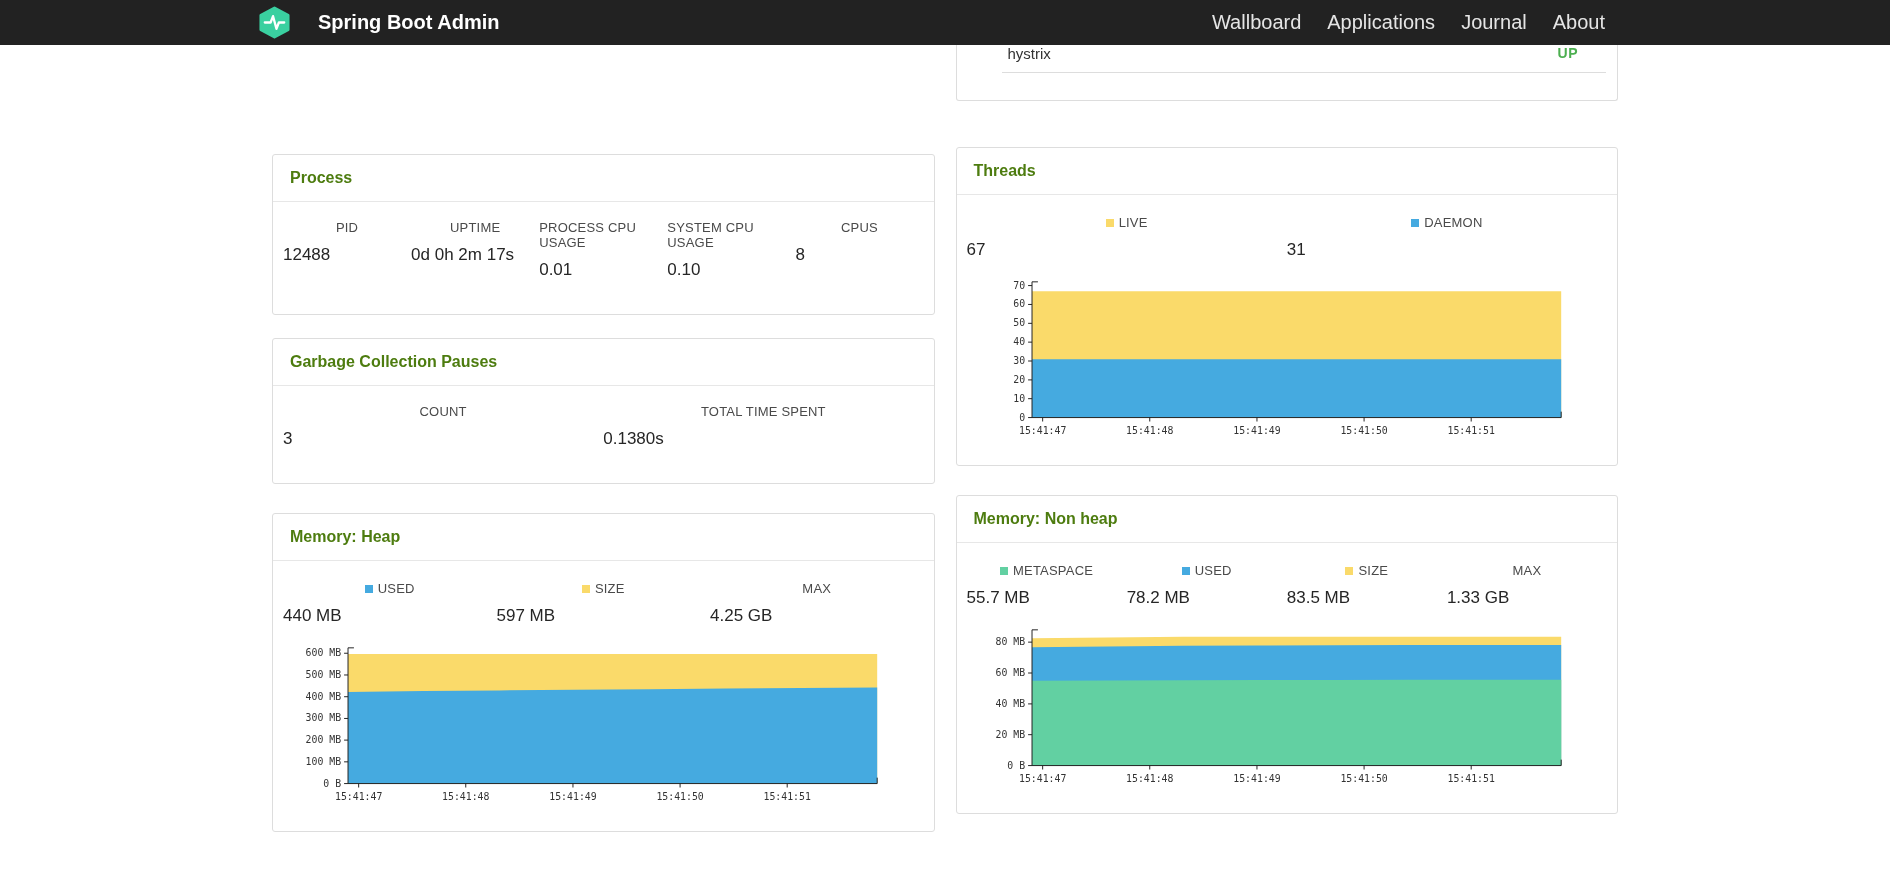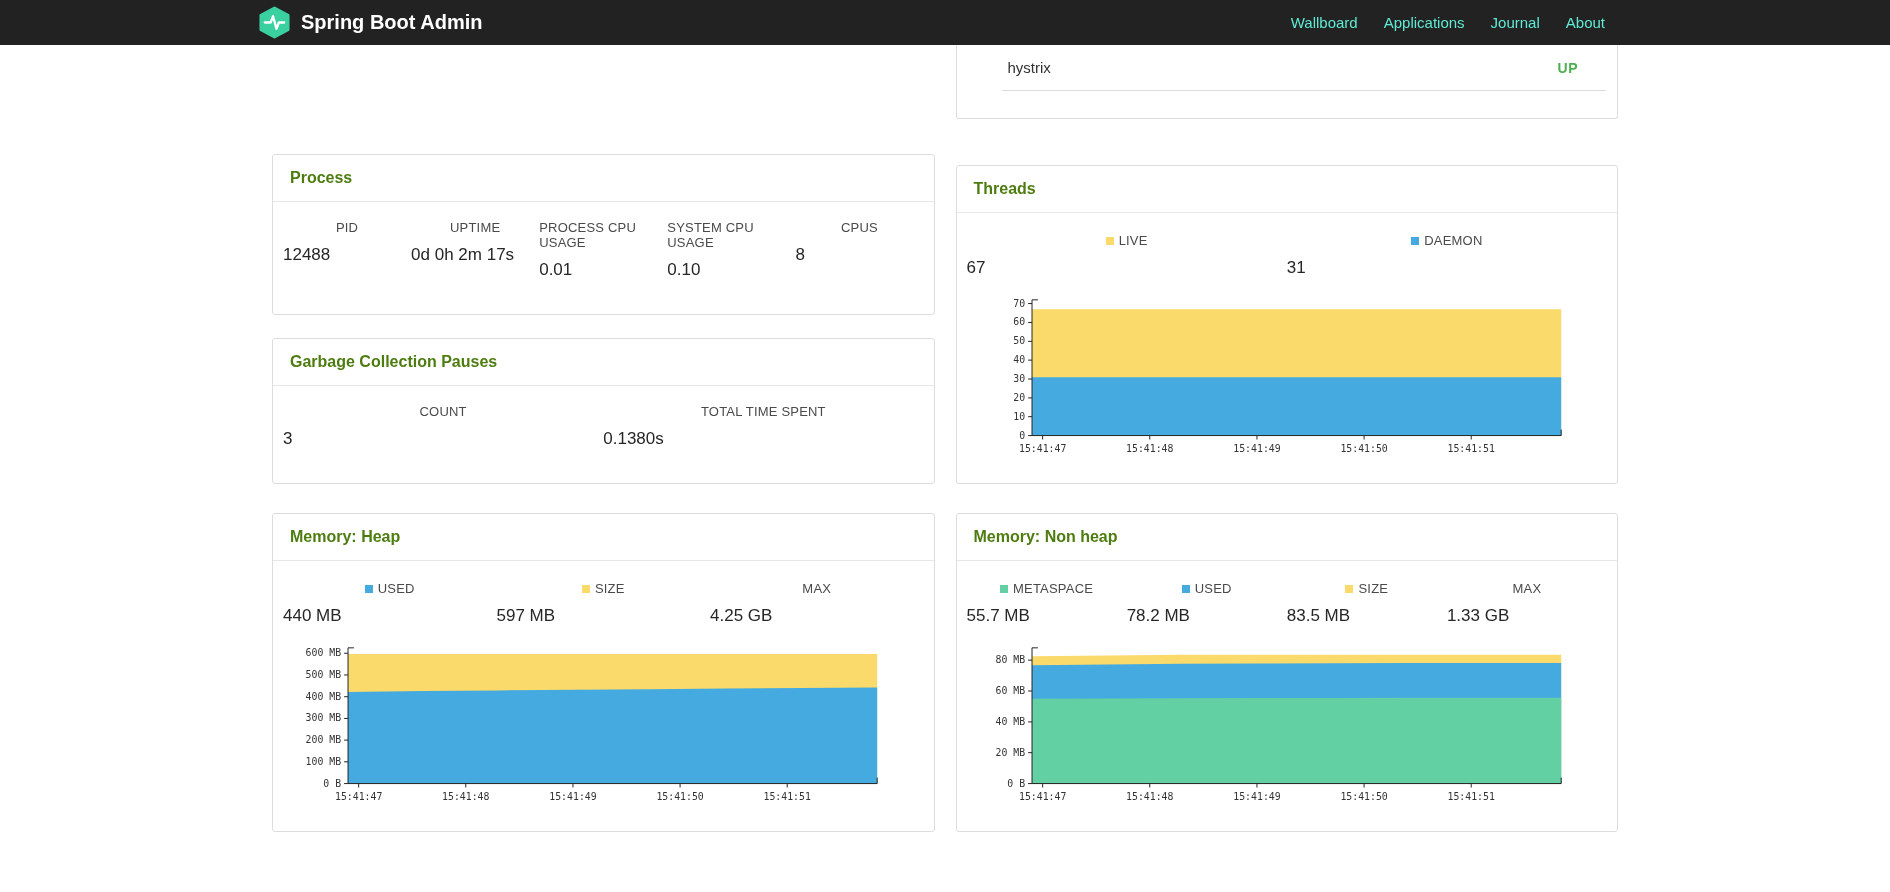--- a/index.html
+++ b/index.html
@@ -2,37 +2,37 @@
 <html><head>
 <meta charset="utf-8">
 <style>
   *{box-sizing:border-box;margin:0;padding:0}
   html,body{width:1890px;height:892px;overflow:hidden}
   body{font-family:"Liberation Sans",sans-serif;background:#ffffff;color:#333}
 
   
   .navbar{height:45px;background:#222}
   .nav-inner{width:1346px;margin:0 auto;height:100%;display:flex;align-items:center;justify-content:space-between}
-  .brand{display:flex;align-items:center;gap:10px;color:#fff;font-size:20px;font-weight:bold;text-decoration:none;cursor:pointer;margin-left:-14px}
+  .brand{display:flex;align-items:center;gap:27px;color:#fff;font-size:20px;font-weight:bold;text-decoration:none;cursor:pointer;margin-left:-14px}
   .nav-links{display:flex;align-items:center}
-  .nav-links a{color:#5eead4;font-size:15px;padding:0 13px;text-decoration:none;cursor:pointer}
+  .nav-links a{color:#e5e5e5;font-size:20px;padding:0 13px;text-decoration:none;cursor:pointer}
 
   
   .container{width:1346px;margin:0 auto;display:flex;gap:21px;align-items:flex-start}
   .col{flex:1;display:flex;flex-direction:column;min-width:0}
   .card{background:#fff;border:1px solid #ddd;border-radius:3px;width:100%}
   .card-header{padding:14px 17px;border-bottom:1px solid #e7e7e7;font-size:16px;font-weight:bold;color:#4d7c0f}
   .mt-process{margin-top:109px}
   .mb-23{margin-bottom:23px}
   .mb-46{margin-bottom:46px}
   .mb-48{margin-bottom:29px}
 
   
   .partial-card{border-top:none;border-radius:0 0 3px 3px;padding-bottom:27px}
-  .status-row{display:flex;justify-content:space-between;align-items:center;height:46px;margin:0 11px 0 45px;border-bottom:1px solid #ddd;cursor:pointer}
+  .status-row{display:flex;justify-content:space-between;align-items:flex-start;height:28px;margin:0 11px 0 45px;border-bottom:1px solid #ddd;cursor:pointer}
   .app-name{font-size:15px;color:#333;padding-left:6px}
   .app-status{font-size:14px;font-weight:bold;letter-spacing:.5px;padding-right:28px}
 
   
   .metrics{display:flex;padding:18px 10px 0}
   .metrics.pad-bottom{padding-bottom:34px}
   .metric{flex:1;}
   .metric-label{font-size:13px;color:#4a4a4a;display:flex;justify-content:center;align-items:center;gap:5px;letter-spacing:.2px}
   .metric-value{font-size:17px;color:#262626;margin-top:10px}
   .swatch{width:8px;height:8px;display:inline-block;flex:0 0 auto}

